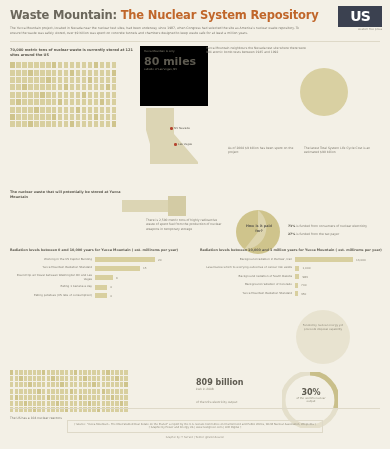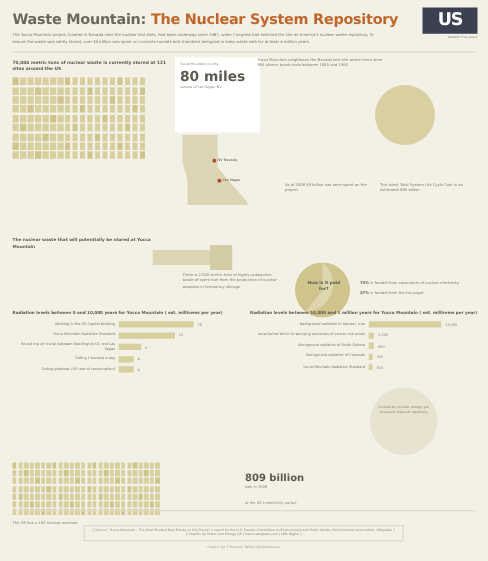--- a/index.html
+++ b/index.html
@@ -26,21 +26,21 @@
 
   
   .topsec{position:relative;padding:6px 10px 0 10px;}
   .lbl-bold{font-size:3.5px;font-weight:bold;color:#5d5a50;line-height:5px;}
   .lbl{font-size:3.1px;color:#7d796e;line-height:4.4px;}
 
   
   .wastegrid{margin-top:4px;width:120px;}
 
   
-  .milecard{position:absolute;left:140px;top:4px;width:60px;height:52px;background:#ffffff;padding:4px;}
+  .milecard{position:absolute;left:140px;top:4px;width:60px;height:52px;background:#000000;padding:4px;}
   .milecard .t{font-size:2.7px;color:#8d8878;line-height:3.6px;}
   .milecard .big{font-size:11px;font-weight:bold;color:#5d5a50;line-height:12px;margin-top:2px;}
   .milecard .small{font-size:2.7px;color:#8d8878;line-height:3.6px;}
 
   .nvnote{position:absolute;left:206px;top:4px;width:100px;font-size:3px;line-height:4.2px;color:#7d796e;}
 
   .circle{border-radius:50%;}
   .bigcirc{position:absolute;left:300px;top:26px;width:48px;height:48px;background:#d9d0a2;}
 
   
@@ -621,20 +621,30 @@
   <div class="botcap">The US has a 104 nuclear reactors</div>
 
   <div class="kwh">
     <div class="big">809 billion</div>
     <div class="sm">kwh in 2008</div>
   </div>
   <div class="pct20">
     <div class="sm">of the US's electricity output</div>
   </div>
 
+  <div class="donut">
+    <svg viewBox="0 0 56 56" xmlns="http://www.w3.org/2000/svg">
+      <circle cx="28" cy="28" r="27" fill="none" stroke="#e4dfcb" stroke-width="5"></circle>
+      <circle cx="28" cy="28" r="27" fill="none" stroke="#c9bf8a" stroke-width="5" stroke-dasharray="50.9 118.7" transform="rotate(-90 28 28)"></circle>
+    </svg>
+    <div class="lbl">
+      <div class="big">30%</div>
+      <div class="sm">of the world's nuclear output</div>
+    </div>
+  </div>
 
   <div class="footer">
     <div class="hr2"></div>
     <div class="src">
       <div>[ Source: "Yucca Mountain - The Most Studied Real Estate on the Planet" a report by the U.S. Senate Committee on Environment and Public Works, World Nuclear Association, Wikipedia ]</div>
       <div>[ Graphic by Power and Energy US | www.nextgreen.com | LED Digital ]</div>
     </div>
     <div class="by">Graphic by: T Farrant | Twitter @fallenbeacon</div>
   </div>
 

